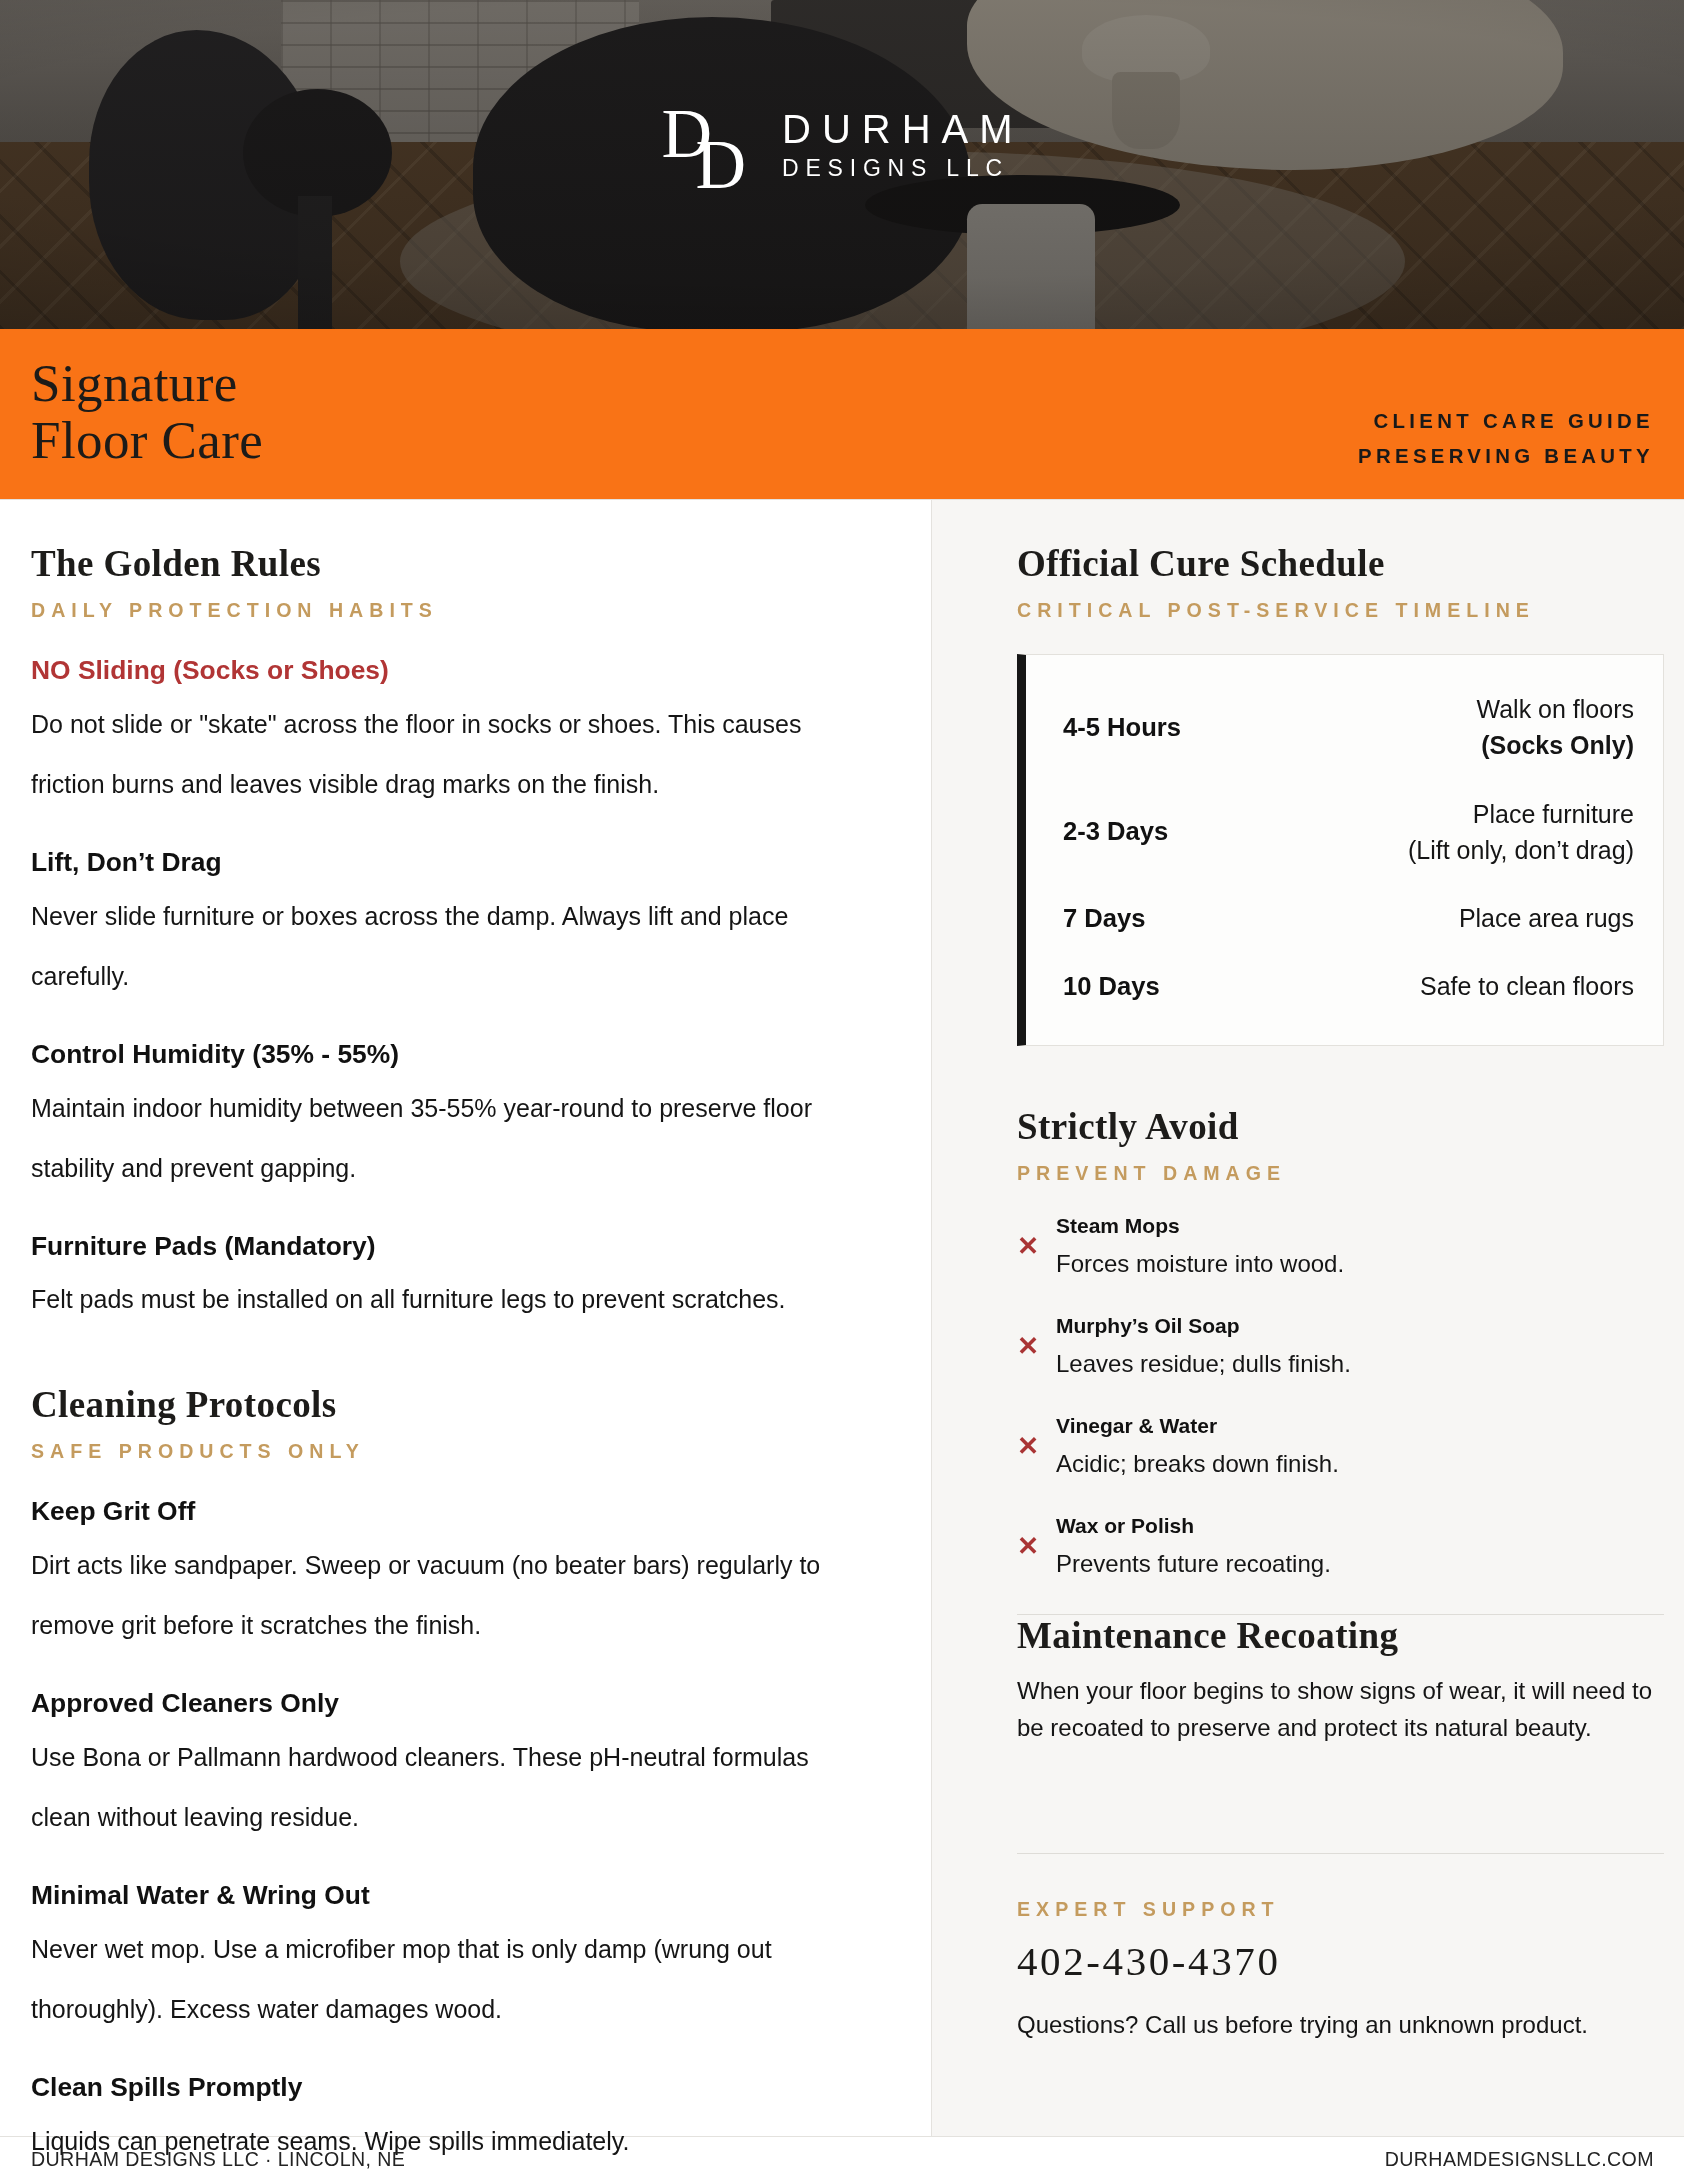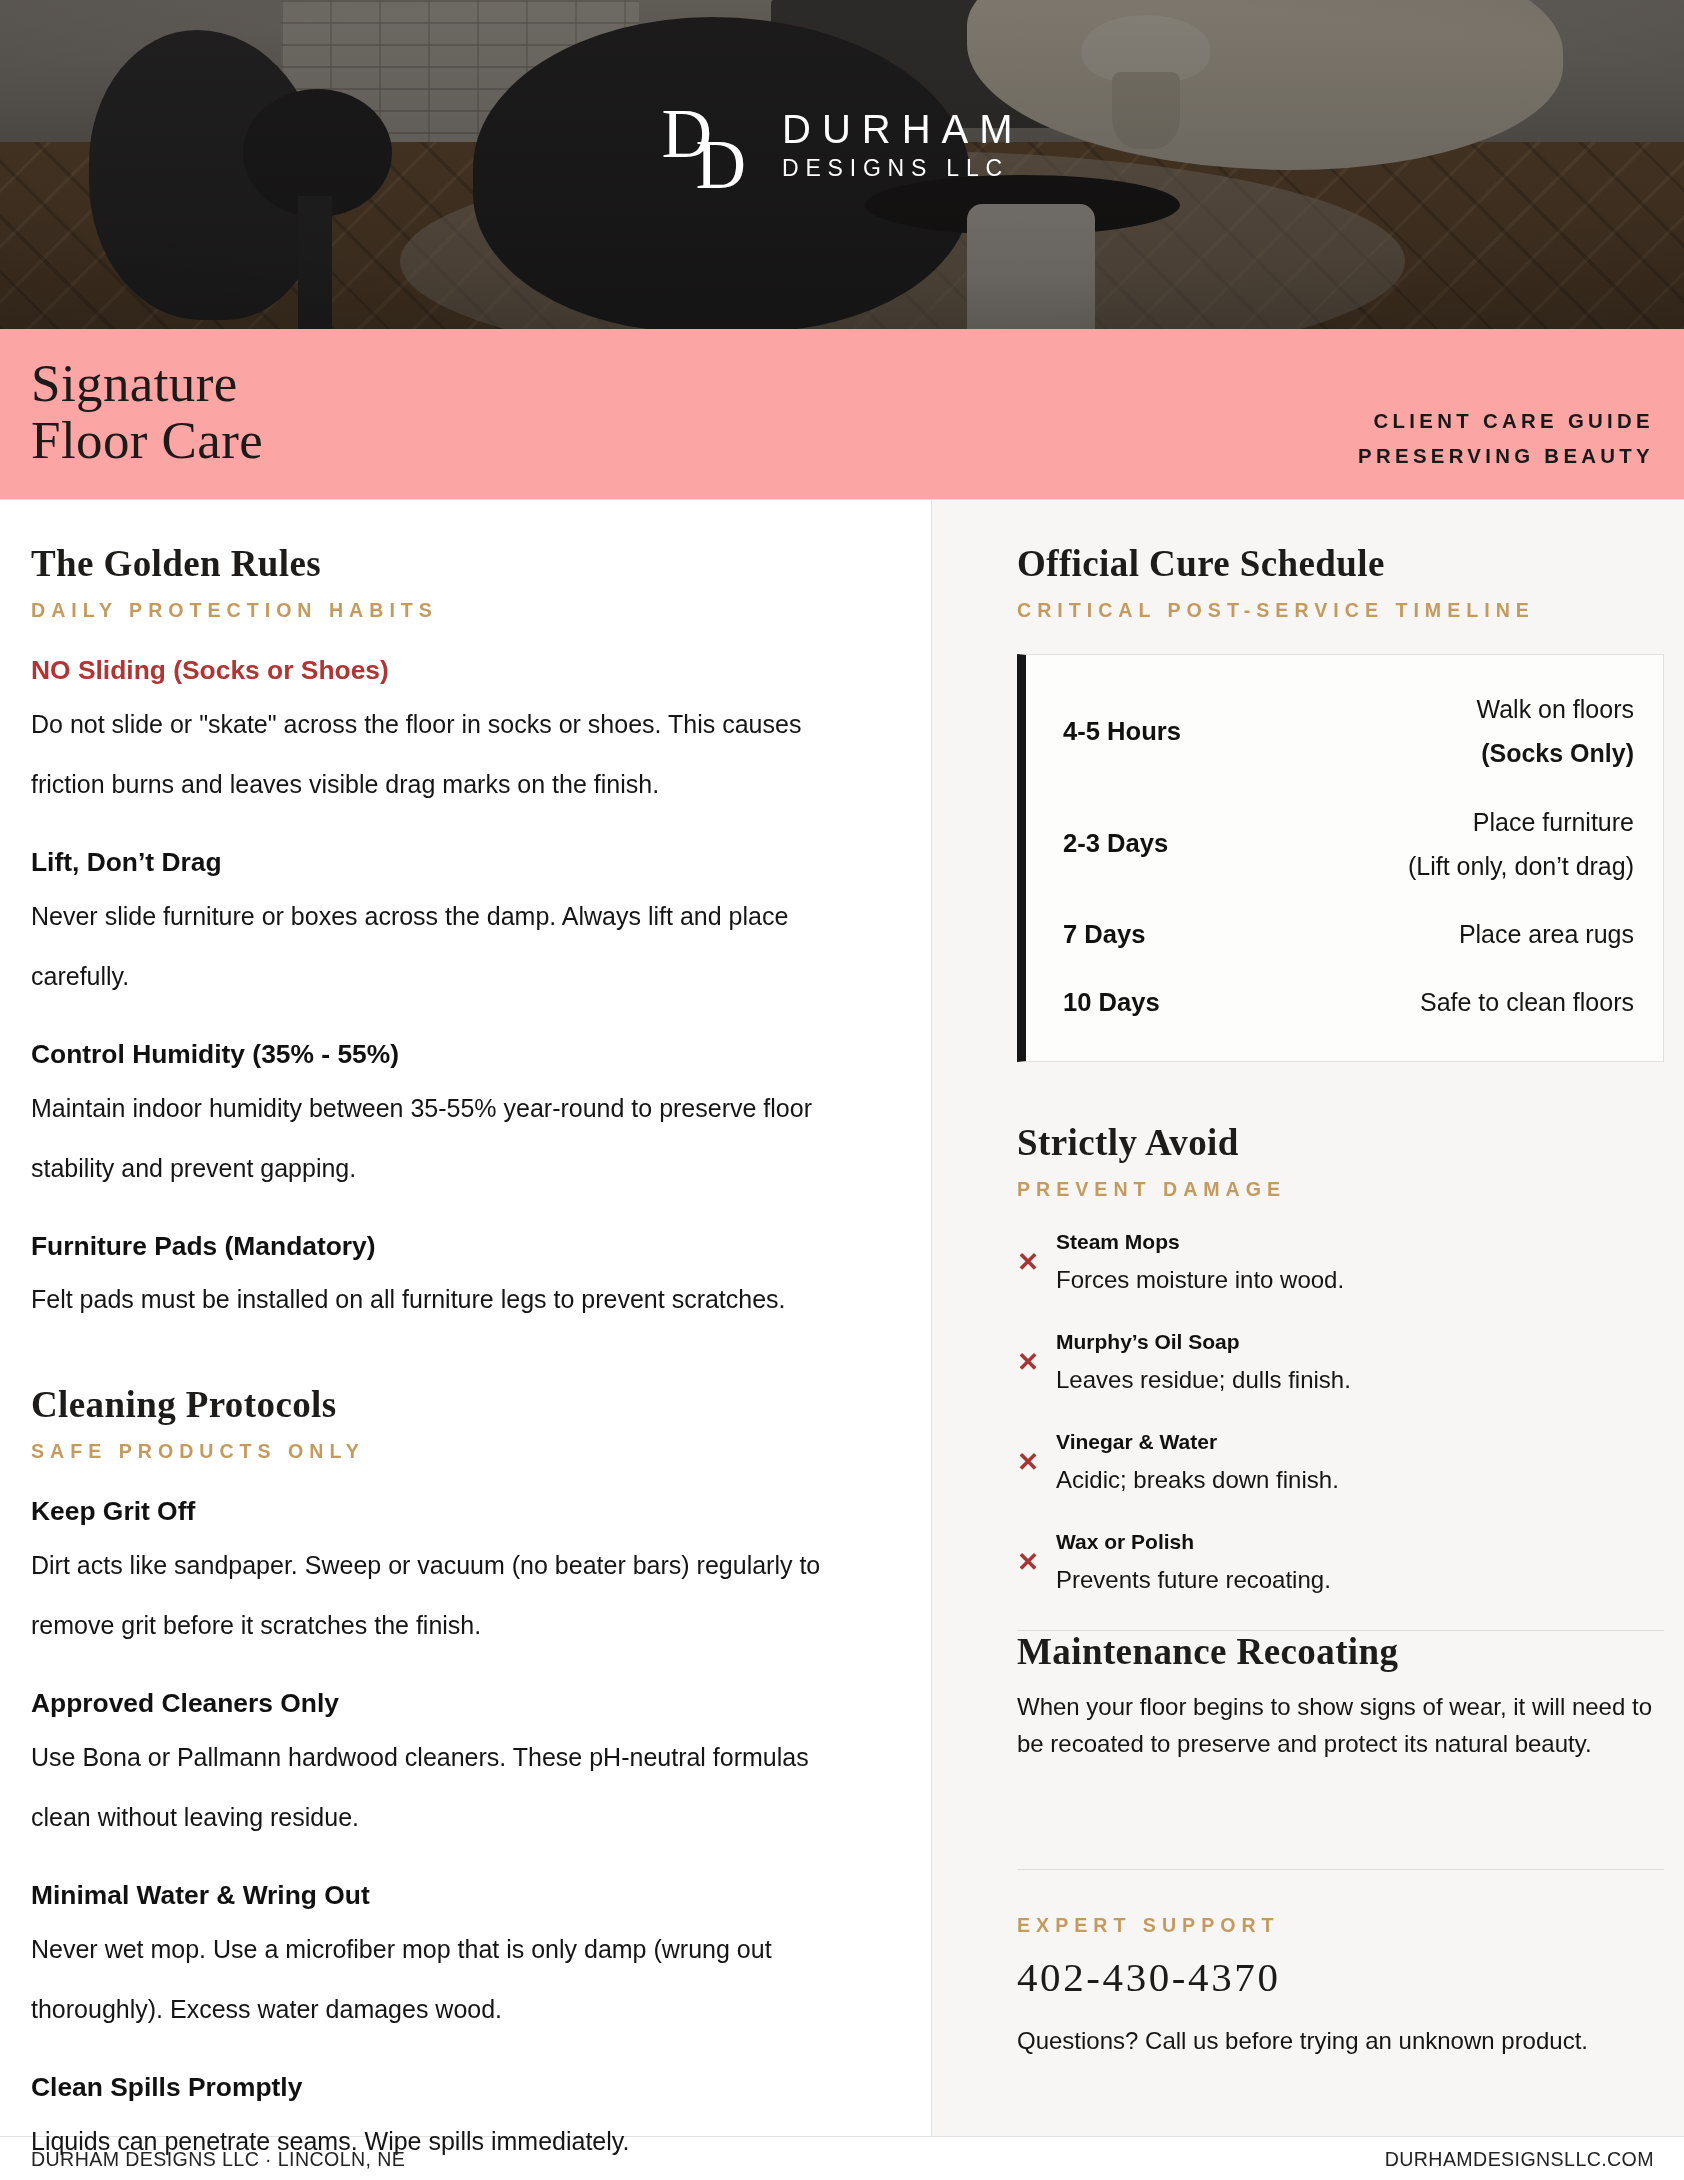--- a/index.html
+++ b/index.html
@@ -42,21 +42,21 @@
   .logo{position:absolute;left:0;right:0;top:99px;display:flex;justify-content:center;
         align-items:flex-start;gap:13.6px;color:#ffffff;z-index:5;}
   .monogram{position:relative;width:107px;height:128px;font-family:"Liberation Serif", serif;}
   .monogram .d1{position:absolute;left:0;top:0;font-size:70px;line-height:1;font-weight:400;}
   .monogram .d2{position:absolute;left:34px;top:31px;font-size:70px;line-height:1;font-weight:400;}
   .logotype{padding-top:10.2px;}
   .brand-name{font-size:40px;letter-spacing:11px;font-weight:400;line-height:1;}
   .brand-suffix{font-size:23px;letter-spacing:6.8px;font-weight:400;margin-top:6px;}
 
   
-  .title-band{position:relative;height:170px;background:#fca5a5;border-bottom:0.9px solid #e4e2de;}
+  .title-band{position:relative;height:170px;background:#f97316;border-bottom:0.9px solid #e4e2de;}
   .title-band h1{position:absolute;left:31px;top:25.6px;margin:0;font-family:"Liberation Serif", serif;
       font-weight:400;font-size:53px;line-height:1.08;color:#1c1b19;letter-spacing:0.4px;}
   .tagline{position:absolute;right:31px;bottom:24px;text-align:right;font-size:20.4px;font-weight:700;
       letter-spacing:4.3px;line-height:1.75;color:#191919;margin-top:30px;}
 
   
   .content{display:flex;height:1636px;}
   .col-left{width:931px;box-sizing:border-box;padding:43px 95px 0 31px;background:#ffffff;}
   .col-right{flex:1;box-sizing:border-box;padding:43px 21px 0 85px;background:#f7f6f4;
       border-left:0.9px solid #e4e2de;}
@@ -69,21 +69,21 @@
   .rule-title{font-size:26.4px;font-weight:700;color:#111111;line-height:1.25;}
   .rule-title.red{color:#b13535;}
   .rule-body{margin-top:6.8px;font-size:25px;line-height:2.4;color:#151515;}
 
   
   .cure-box{margin-top:32px;background:#fdfdfc;border:0.9px solid #e3e1dc;border-left:9.4px solid #161616;
       padding:36px 29px 8.5px 37px;}
   .cure-row{display:flex;justify-content:space-between;align-items:center;margin-bottom:32px;}
   .cure-time{font-size:25.6px;font-weight:700;color:#111111;line-height:1.3;}
   .cure-val{text-align:right;font-size:25px;color:#151515;line-height:1.45;}
-  .cure-note{display:block;margin-top:8px;}
+  .cure-note{display:block;}
   .cure-note.bold{font-weight:700;}
 
   
   .avoid-list{margin-top:29px;}
   .avoid-item{display:flex;align-items:center;margin-bottom:36px;}
   .x-col{width:39px;flex:none;font-size:26.4px;font-weight:700;color:#a93434;line-height:1;}
   .avoid-title{font-size:21px;font-weight:700;color:#111111;}
   .avoid-desc{margin-top:12px;font-size:24px;color:#151515;}
 
   .divider{border:none;border-top:0.9px solid #dedcd7;margin:0;}

